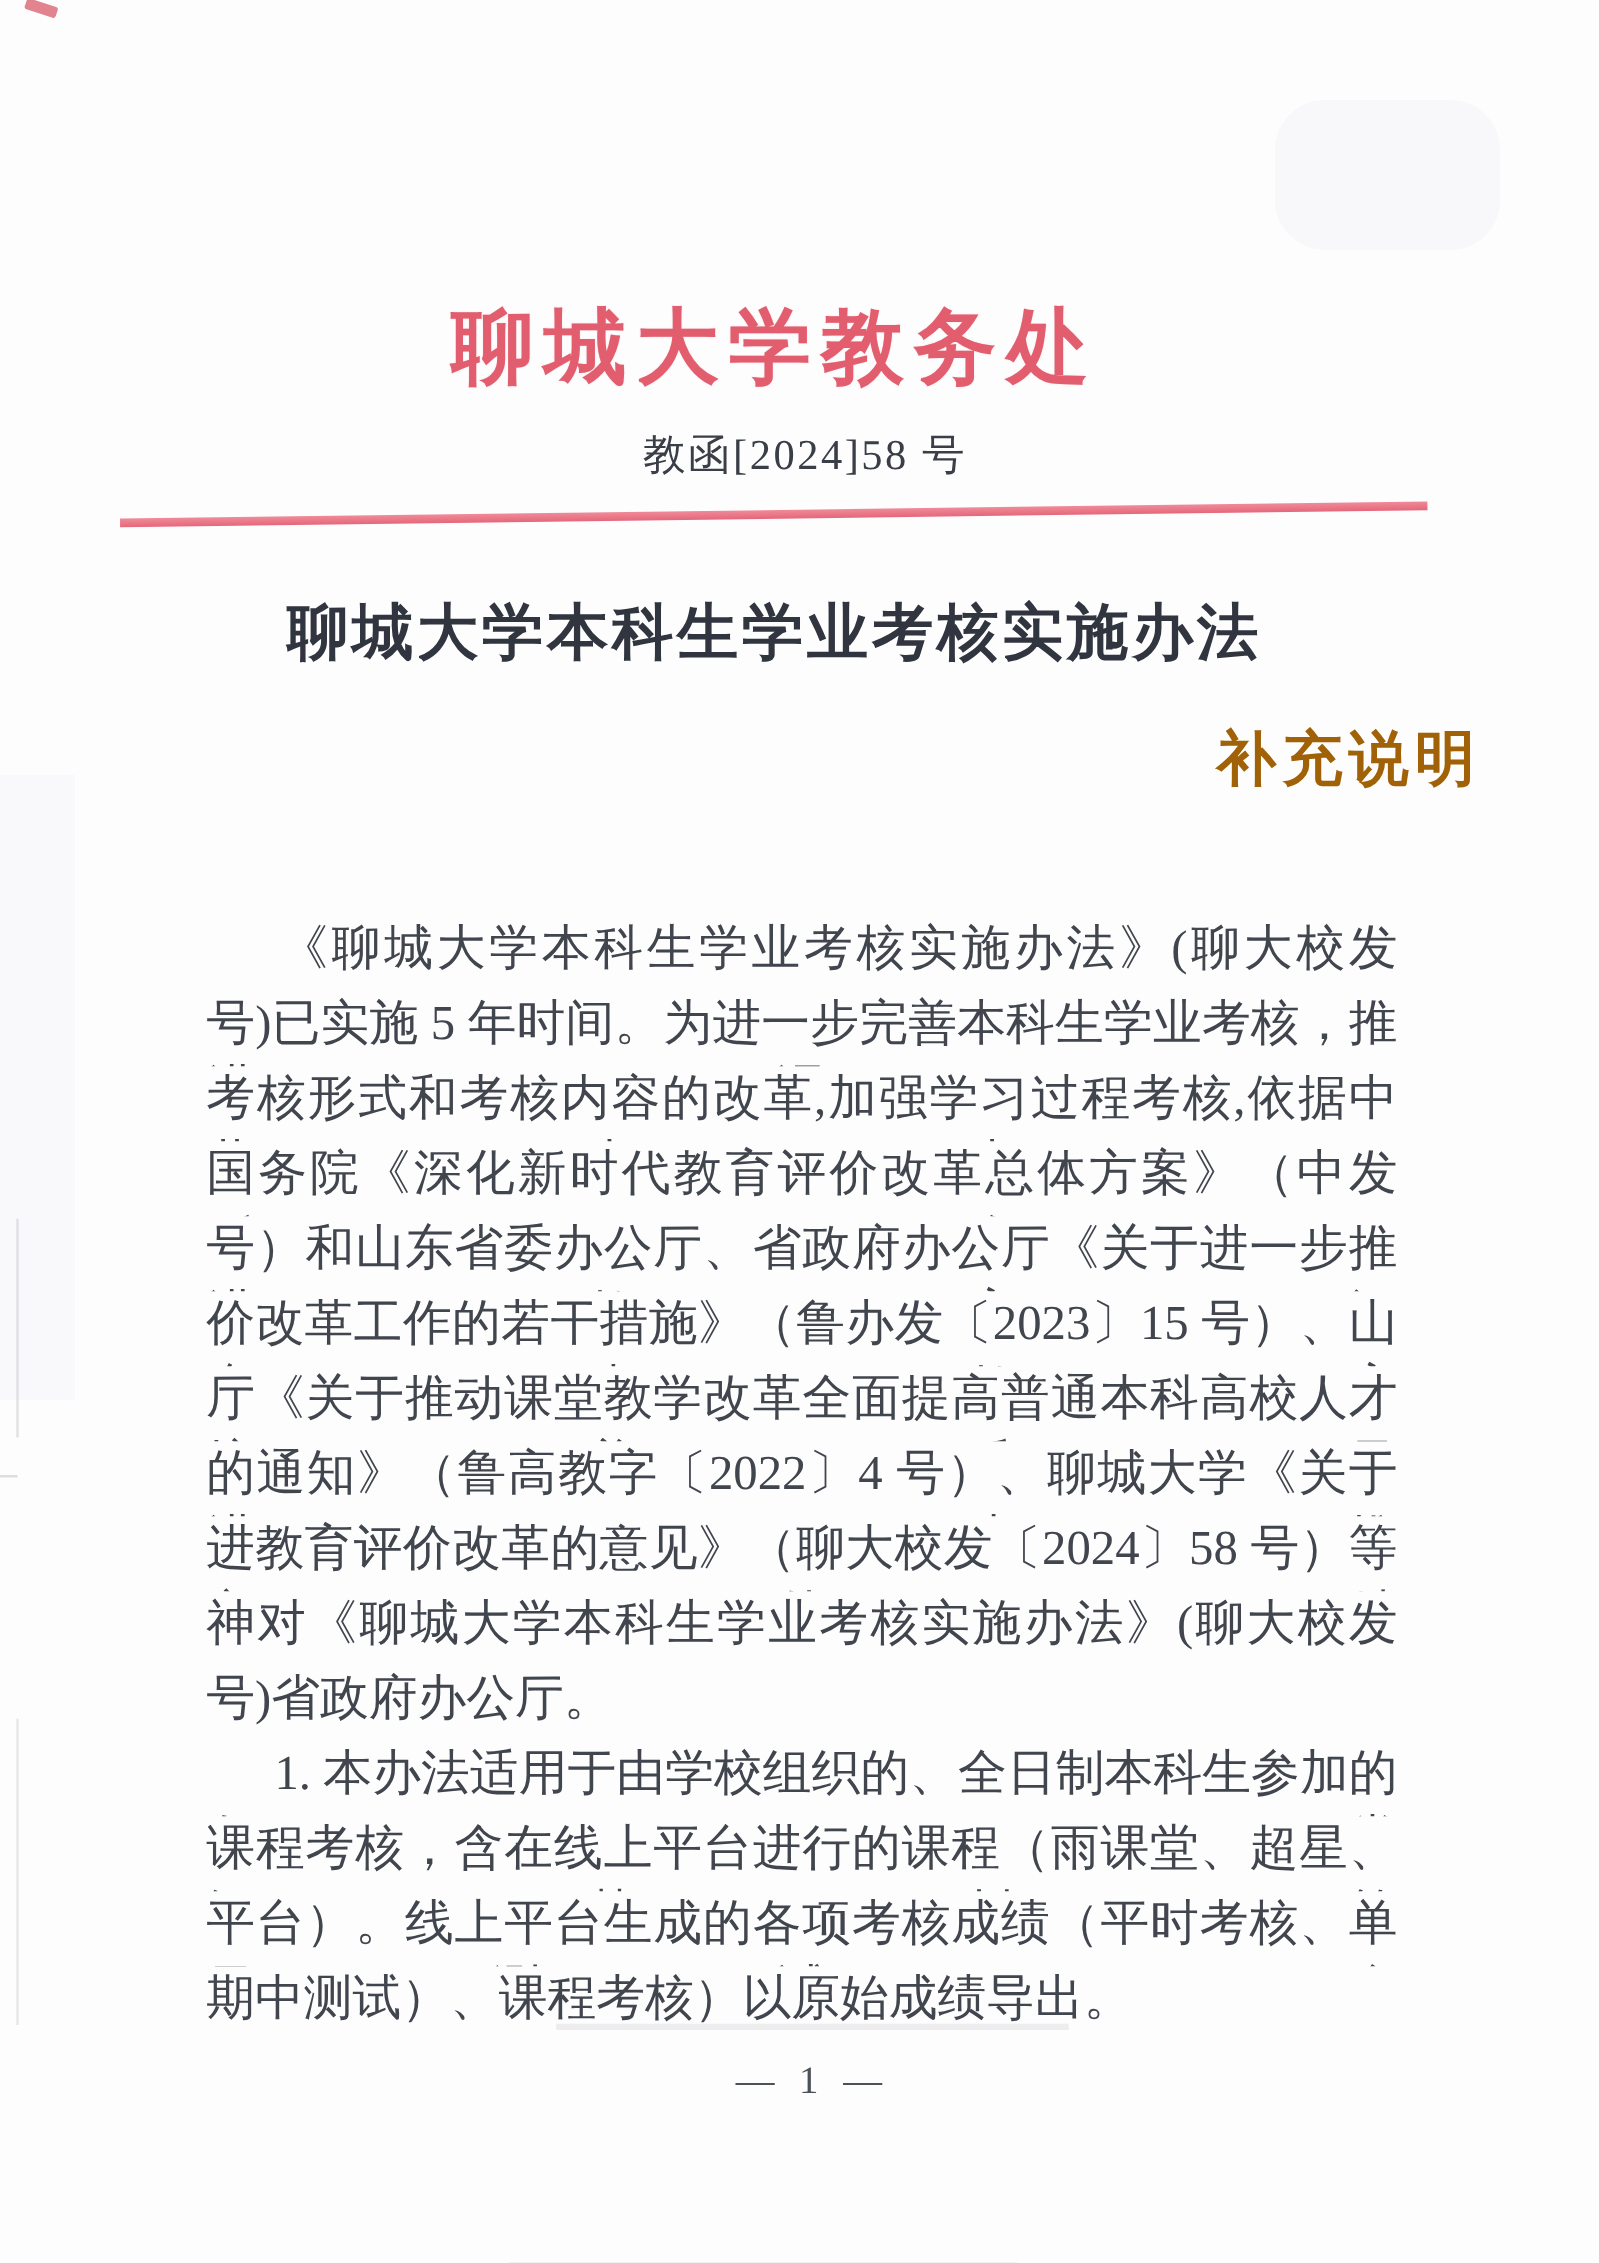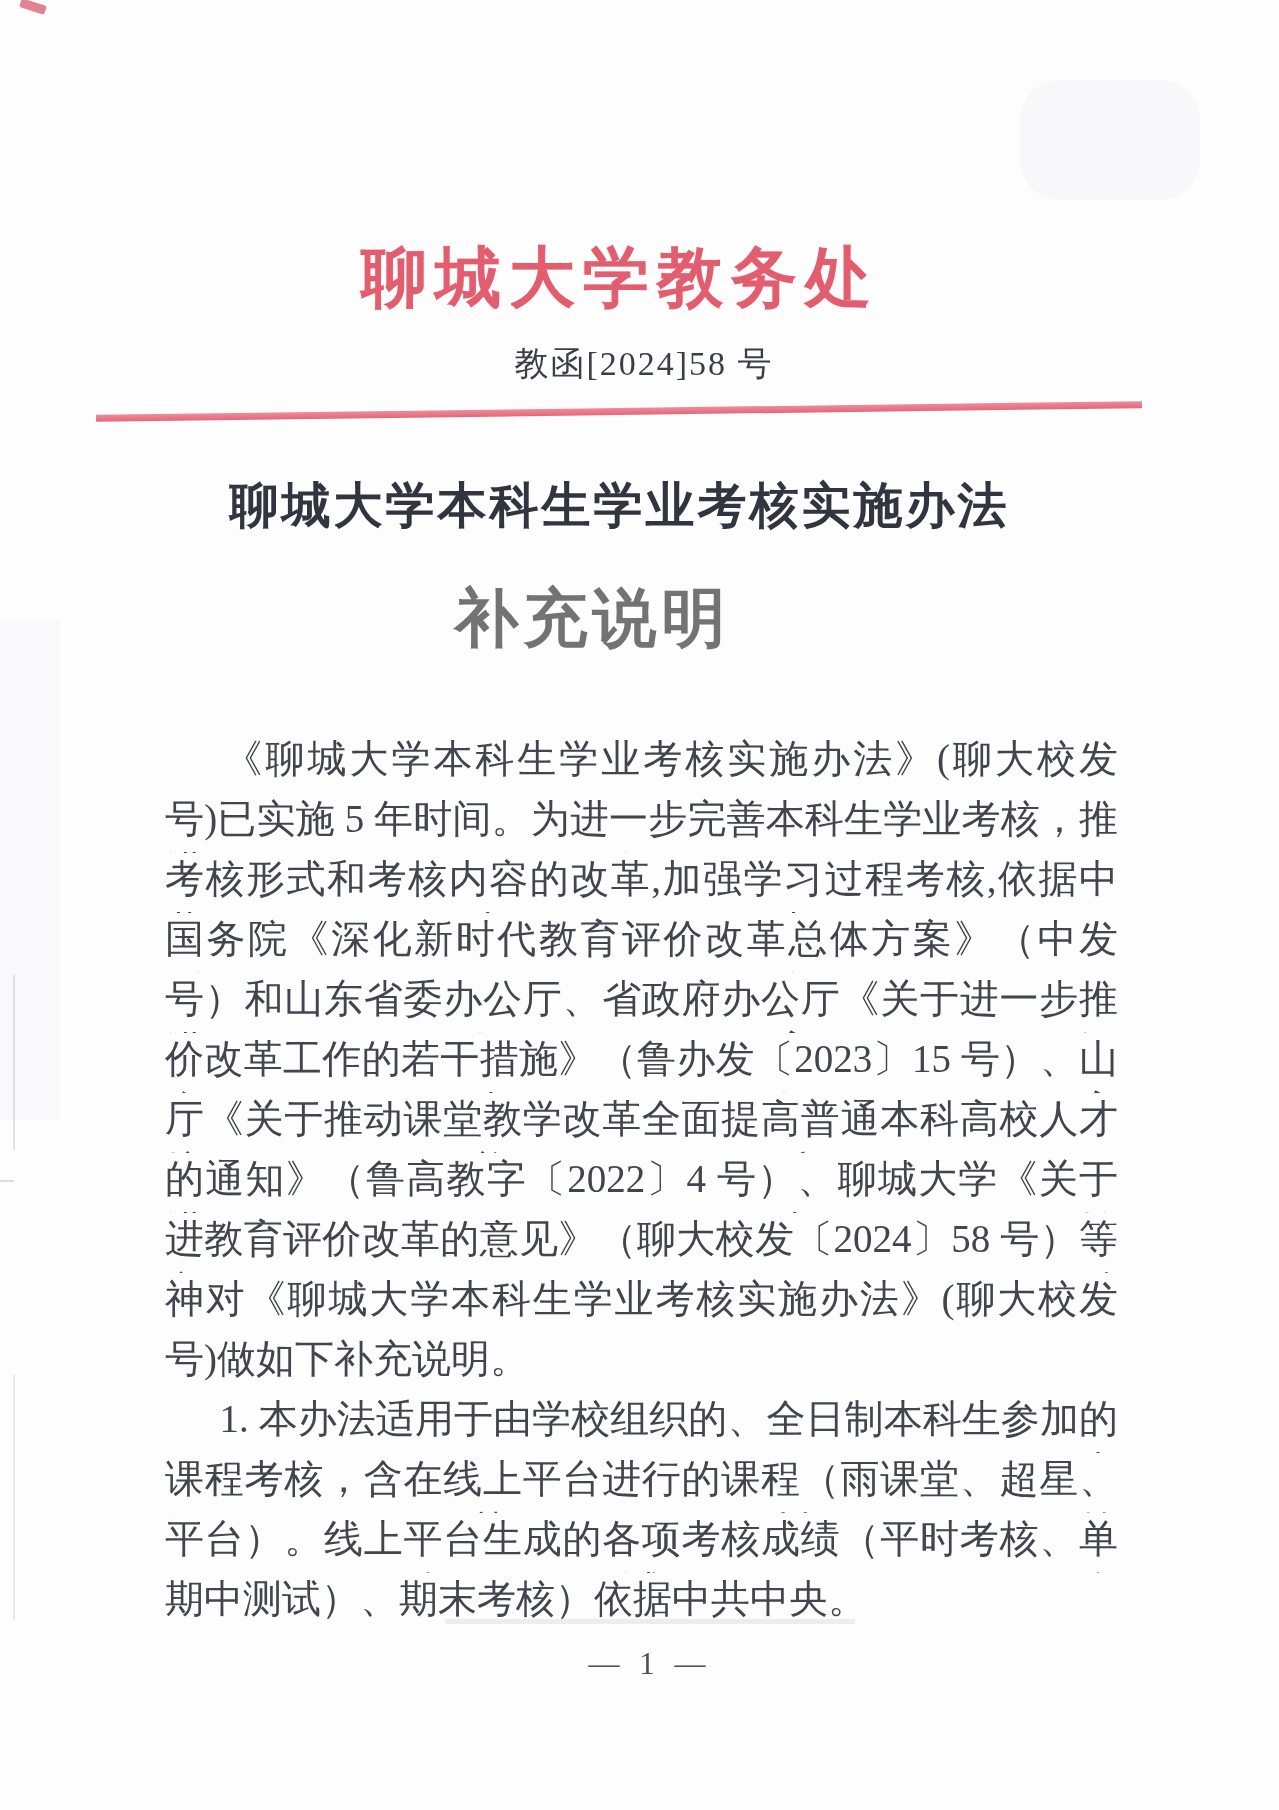--- a/index.html
+++ b/index.html
@@ -48,23 +48,23 @@
   }
   .main-title {
     position:absolute; left:0; top:473px; width:1185px;
     text-align:center;
     font-size:49px; font-weight:bold; letter-spacing:3px;
     color:#31353f;
     padding-left:27px;
   }
   .sub-title {
     position:absolute; left:0; top:575px; width:1185px;
-    text-align:center;
-    font-size:64px; font-weight:bold; letter-spacing:5px;
-    color:#737373;
+    text-align:right;
+    font-size:48px; font-weight:bold; letter-spacing:5px;
+    color:#a16207;
   }
   .body-text {
     position:absolute; left:165px; top:733px; width:953px;
     font-size:39px; color:#41454d;
   }
   .body-line {
     height:60px; line-height:52px;
     white-space:nowrap;
     overflow:visible;
   }
@@ -101,22 +101,22 @@
     <div class="body-line fill indent-1">《聊城大学本科生学业考核实施办法》(聊大校发[2019]11</div>
     <div class="body-line fill">号)已实施 5 年时间。为进一步完善本科生学业考核，推进课程</div>
     <div class="body-line fill">考核形式和考核内容的改革,加强学习过程考核,依据中共中央、</div>
     <div class="body-line fill">国务院《深化新时代教育评价改革总体方案》（中发〔2020〕19</div>
     <div class="body-line fill">号）和山东省委办公厅、省政府办公厅《关于进一步推进教育评</div>
     <div class="body-line fill">价改革工作的若干措施》（鲁办发〔2023〕15 号）、山东省教育</div>
     <div class="body-line fill">厅《关于推动课堂教学改革全面提高普通本科高校人才培养质量</div>
     <div class="body-line fill">的通知》（鲁高教字〔2022〕4 号）、聊城大学《关于进一步推</div>
     <div class="body-line fill">进教育评价改革的意见》（聊大校发〔2024〕58 号）等文件精</div>
     <div class="body-line fill">神对《聊城大学本科生学业考核实施办法》(聊大校发[2019]11</div>
-    <div class="body-line">号)做如下补充说明。</div>
+    <div class="body-line">号)省政府办公厅。</div>
     <div class="body-line fill indent-2">1. 本办法适用于由学校组织的、全日制本科生参加的各类</div>
     <div class="body-line fill">课程考核，含在线上平台进行的课程（雨课堂、超星、智慧树等</div>
     <div class="body-line fill">平台）。线上平台生成的各项考核成绩（平时考核、单元测试（含</div>
-    <div class="body-line">期中测试）、期末考核）依据中共中央。</div>
+    <div class="body-line">期中测试）、课程考核）以原始成绩导出。</div>
   </div>
 
   <div class="page-number">— 1 —</div>
 
 </div>
 
 </body></html>

